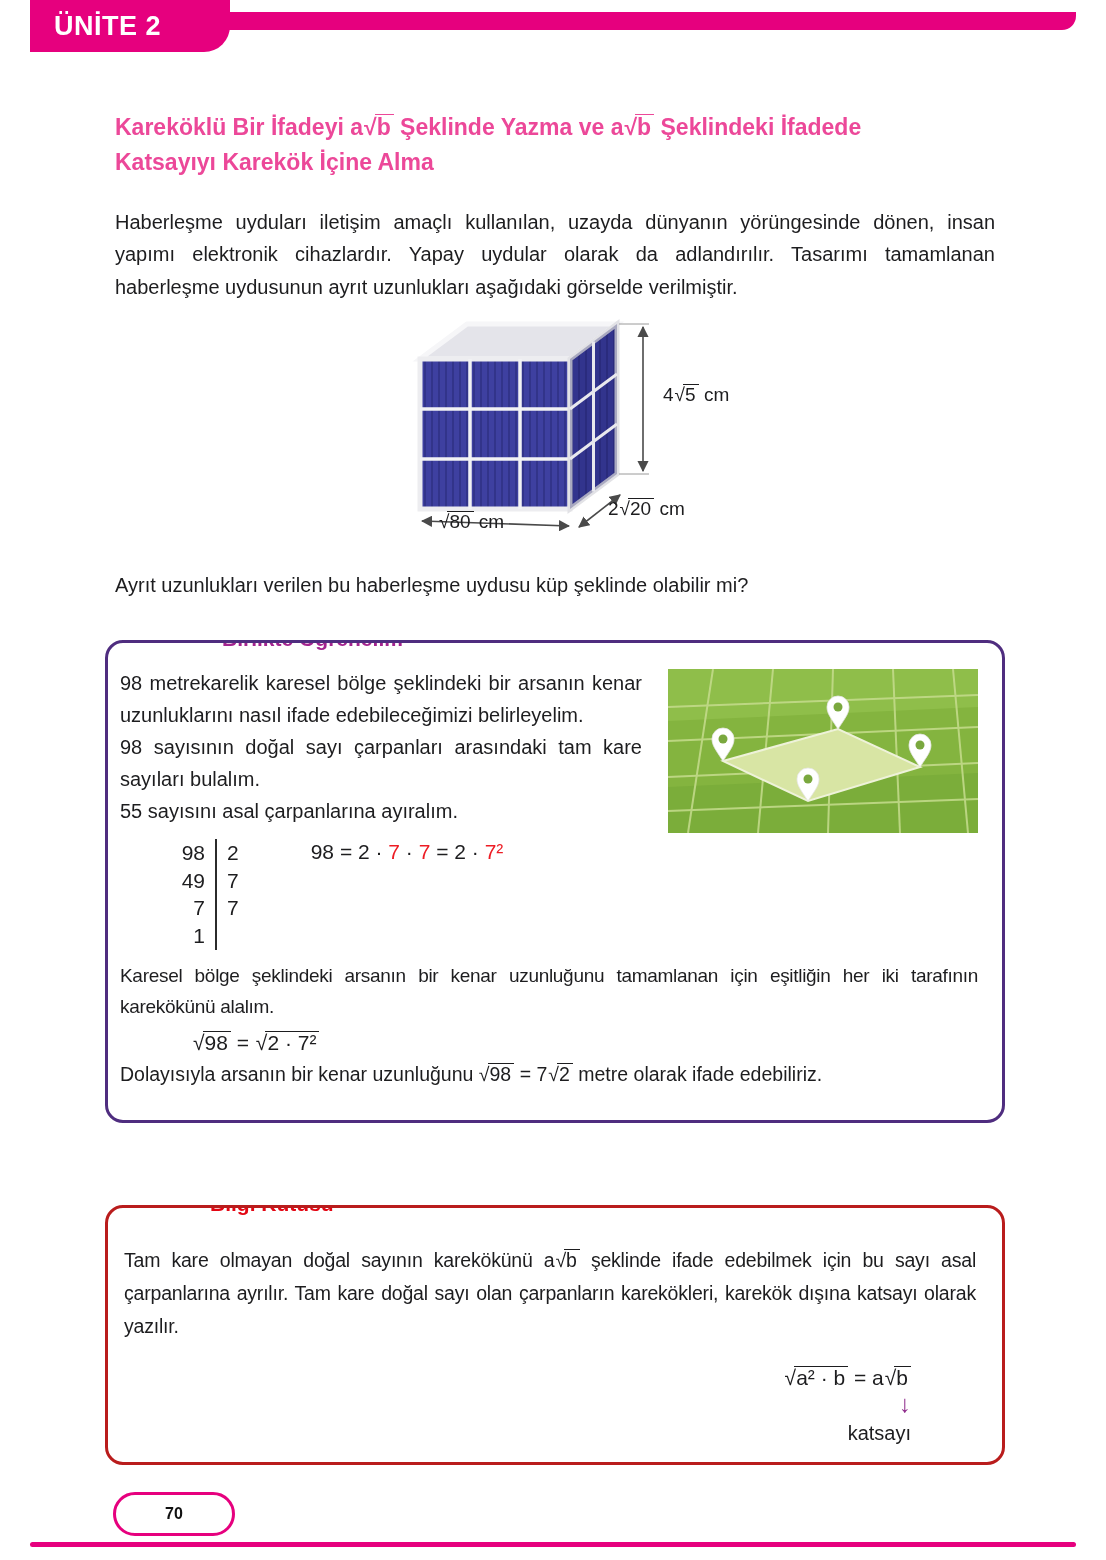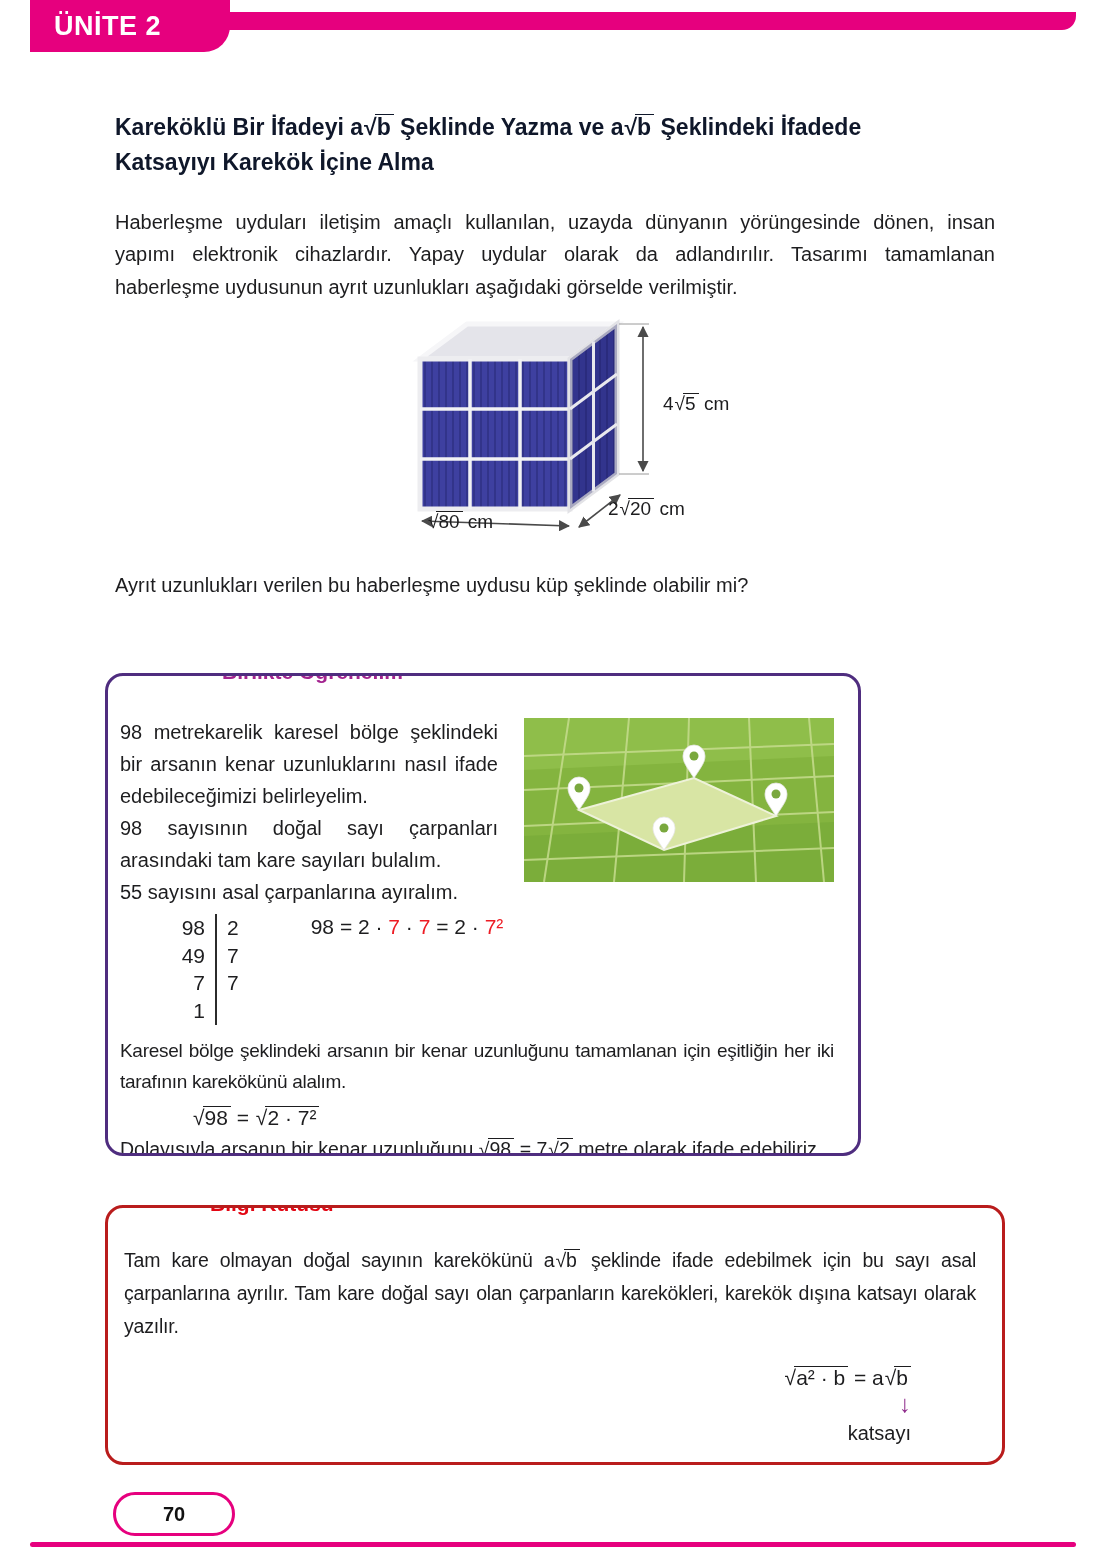--- a/index.html
+++ b/index.html
@@ -19,21 +19,21 @@
     display:flex; align-items:center; padding-left:24px;
   }
   .top-bar {
     position:absolute; left:228px; top:12px; width:848px; height:18px;
     background:#E6007E; border-radius:0 0 14px 0;
   }
 
   
   .title {
     position:absolute; left:115px; top:110px; width:885px;
-    font-size:23px; font-weight:bold; color:#0f172a; line-height:1.5;
+    font-size:23px; font-weight:bold; color:#ec4899; line-height:1.5;
   }
 
   
   .sqrt { white-space:nowrap; display:inline-block; }
   .sqrt .coef { display:inline-block; margin-right:1px; }
   .sqrt .sign { display:inline-block; transform:translateY(-0.5px); }
   .sqrt .sign::before { content:"√"; }
   .sqrt .rad {
     display:inline-block; border-top:1.6px solid currentColor;
     padding:0 3px 0 2px; margin-left:-2px; line-height:1.08;
@@ -42,31 +42,31 @@
   
   .intro {
     position:absolute; left:115px; top:206px; width:880px;
     font-size:20px; line-height:1.62; text-align:justify;
   }
   .question { position:absolute; left:115px; top:574px; width:880px; font-size:20px; }
 
   
   .sat-figure { position:absolute; left:405px; top:314px; width:350px; height:240px; }
   .dim-label { position:absolute; font-size:19px; white-space:nowrap; color:#1d1d1f; }
-  .dim-right { left:258px; top:79px; }
+  .dim-right { left:258px; top:70px; }
   .dim-bottom-right { left:203px; top:184px; }
-  .dim-bottom-left { left:22px; top:197px; }
+  .dim-bottom-left { left:33px; top:197px; }
 
   
   .frame-box { position:absolute; background:#fff; border-radius:18px; }
   .box-label {
     position:absolute; top:-16px; background:#fff; padding:0 14px;
     font-weight:bold; font-size:21px; white-space:nowrap;
   }
-  .learn-box { left:105px; top:673px; width:756px; height:483px; border:3px solid #4F2D7F; padding:40px 24px 0 12px; overflow:hidden; }
+  .learn-box { left:105px; top:640px; width:900px; height:483px; border:3px solid #4F2D7F; padding:24px 24px 0 12px; overflow:hidden; }
   .learn-box .box-label { left:100px; color:#A3238F; }
   .info-box { left:105px; top:1205px; width:900px; height:260px; border:3px solid #b91c1c; padding:36px 26px 0 16px; overflow:hidden; }
   .info-box .box-label { left:88px; color:#E30613; }
 
   .lb-row1 { display:flex; gap:26px; }
   .lb-text { flex:1; font-size:20px; line-height:1.6; text-align:justify; }
   .field-img { flex:0 0 310px; margin-top:2px; }
 
   .factor-row { display:flex; align-items:flex-start; gap:62px; margin:6px 0 0 50px; }
   .factor-table { border-collapse:collapse; font-size:21px; }
@@ -88,21 +88,21 @@
   .formula-line { font-size:21px; }
   .down-arrow { margin-top:2px; color:#8E2A8B; font-size:24px; font-weight:bold; line-height:1; }
   .down-arrow::before { content:"↓"; }
   .arrow-label { margin-top:6px; font-size:20px;margin-left:42px; }
 
   
   .page-capsule {
     position:absolute; left:113px; top:1492px; width:122px; height:44px;
     border:3px solid #E6007E; border-radius:24px;
     display:flex; align-items:center; justify-content:center;
-    font-size:20px; font-weight:bold; color:#111; background:#fff; z-index:2;
+    font-size:16px; font-weight:bold; color:#111; background:#fff; z-index:2;
   }
   .bottom-line {
     position:absolute; left:30px; top:1542px; width:1046px; height:5px;
     background:#E6007E; border-radius:3px;
   }
 </style>
 </head>
 <body>
 
 <div class="page">

